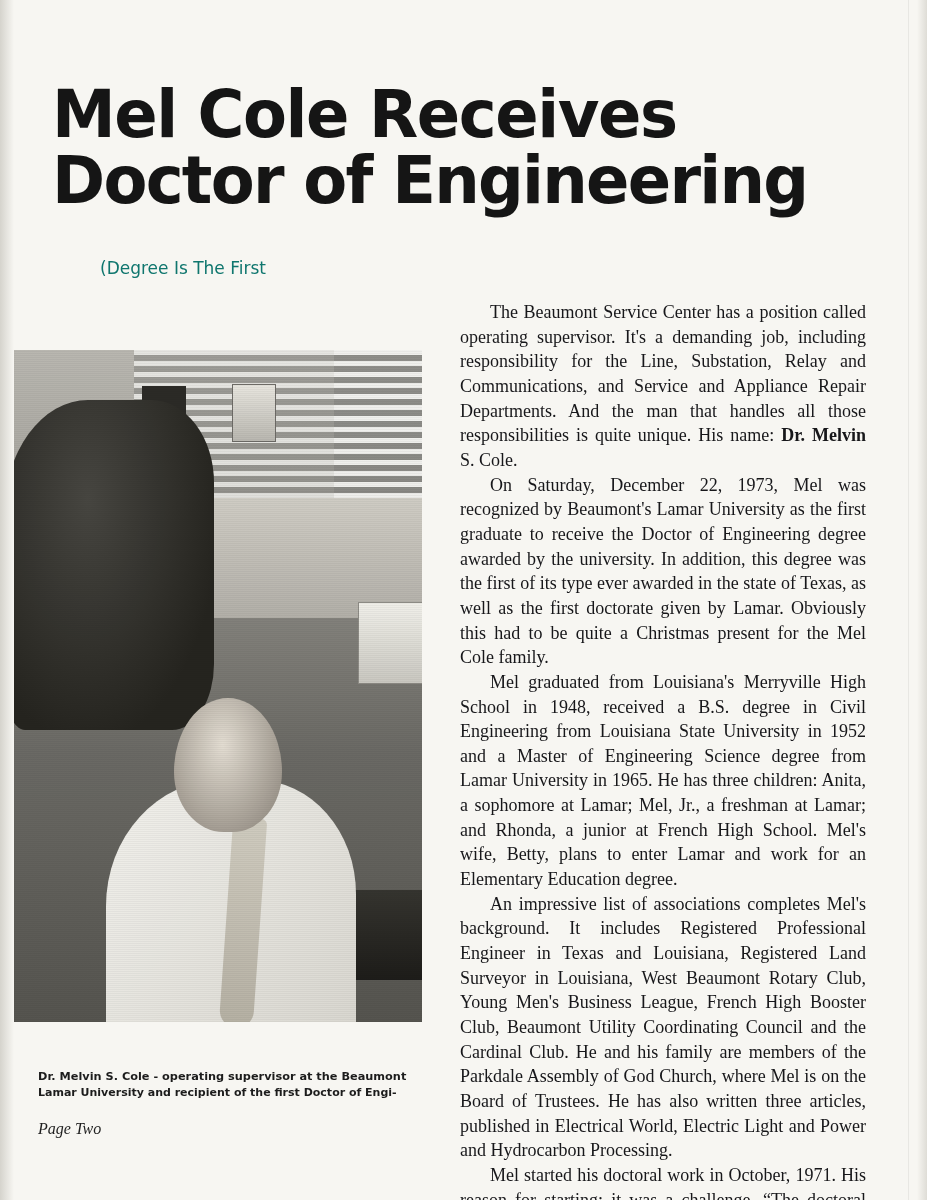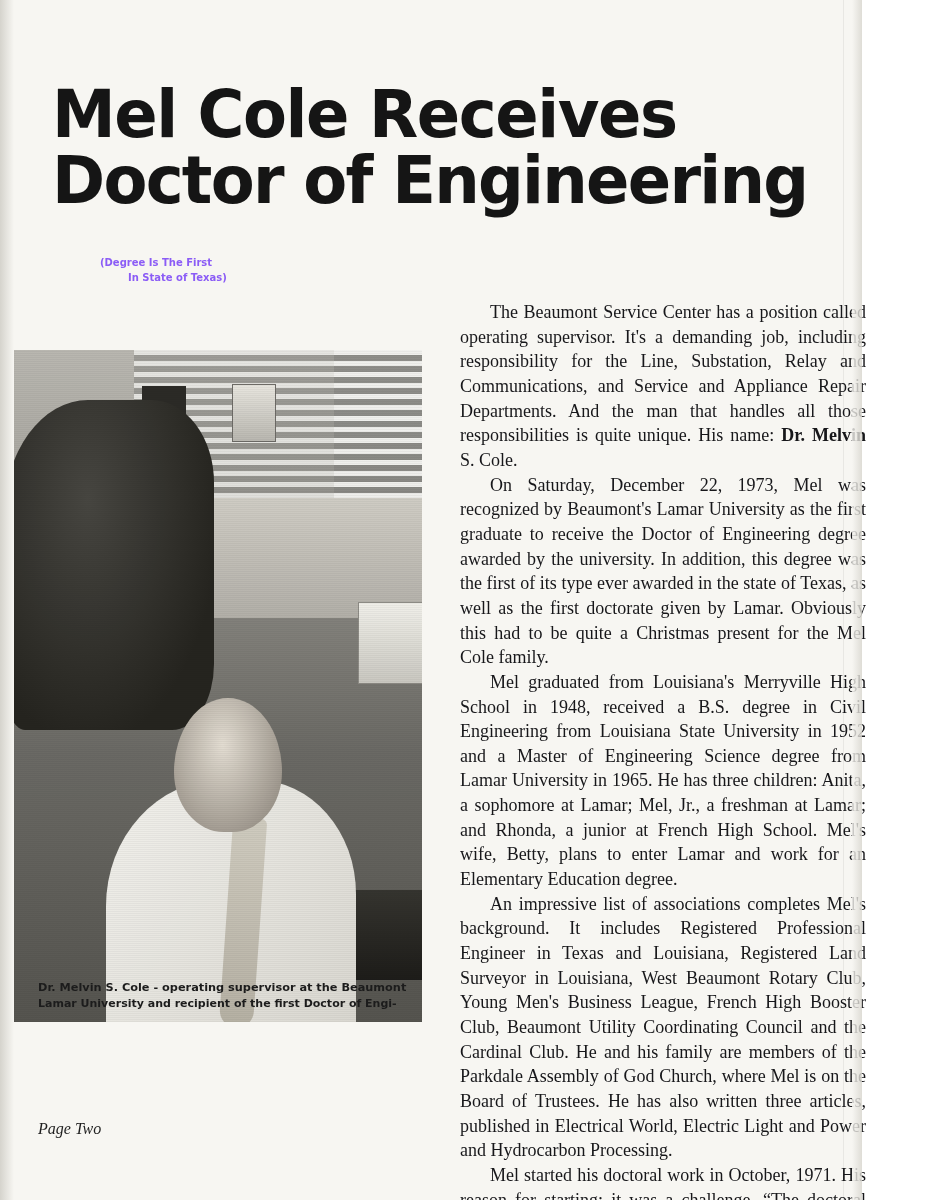--- a/index.html
+++ b/index.html
@@ -11,21 +11,21 @@
     width: 927px;
     height: 1200px;
     font-family: "Liberation Serif", serif;
     color: #1a1a1a;
     position: relative;
     overflow: hidden;
   }
   .page {
     position: absolute;
     left: 0; top: 0;
-    width: 862px;
+    width: 927px;
     height: 1200px;
     background: #f7f6f2;
   }
   
   .page:before {
     content: "";
     position: absolute;
     left: 0; top: 0;
     width: 14px; height: 1200px;
     background: linear-gradient(to right, #cfcdc6, #f7f6f2);
@@ -60,24 +60,24 @@
     letter-spacing: -1.8px;
   }
 
   
   .subtitle {
     position: absolute;
     left: 100px;
     top: 256px;
     width: 330px;
     font-family: "DejaVu Sans", sans-serif;
-    font-weight: 700;
-    font-size: 10px;
+    font-weight: 400;
+    font-size: 17px;
     line-height: 1.45;
-    color: #8b5cf6;
+    color: #0f766e;
   }
   .subtitle .s1 { display: block; }
   .subtitle .s2 { display: block; padding-left: 28px; }
 
   
   .photo-wrap {
     position: absolute;
     left: 14px;
     top: 350px;
     width: 408px;
@@ -167,21 +167,21 @@
     background-image:
       repeating-linear-gradient(0deg, rgba(0,0,0,0.035) 0 1px, rgba(255,255,255,0.02) 1px 2px);
     mix-blend-mode: multiply;
     pointer-events: none;
   }
 
   
   .caption {
     position: absolute;
     left: 38px;
-    top: 980px;
+    top: 1069px;
     width: 380px;
     font-family: "DejaVu Sans", sans-serif;
     font-weight: 700;
     font-size: 11.3px;
     line-height: 1.45;
     color: #1c1c1c;
     text-align: justify;
   }
   .caption .cline { display: block; }
   .caption .big { font-size: 11px; }
@@ -232,21 +232,20 @@
 
   <div class="edge-line"></div>
 
   <h1 class="headline">
     <span class="l1">Mel Cole Receives</span>
     <span class="l2">Doctor of Engineering</span>
   </h1>
 
   <div class="subtitle">
     <span class="s1">(Degree Is The First</span>
-    <span class="s2">In State of Texas)</span>
   </div>
 
   <figure class="photo-wrap" style="margin:0">
     <div class="photo">
       <div class="ph-wall"></div>
       <div class="ph-wallr"></div>
       <div class="ph-frame"></div>
       <div class="ph-award"></div>
       <div class="ph-box"></div>
       <div class="ph-chair"></div>

